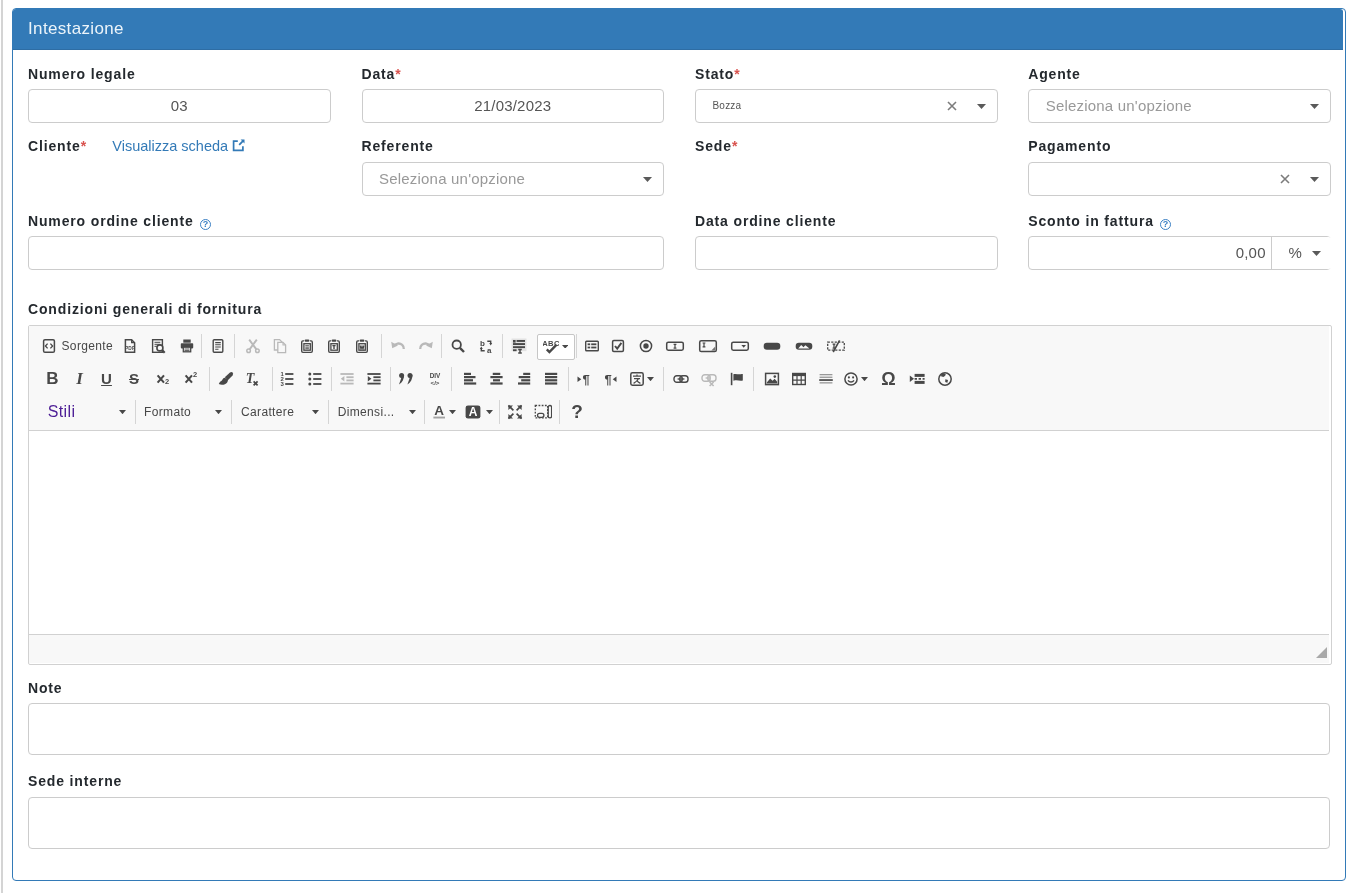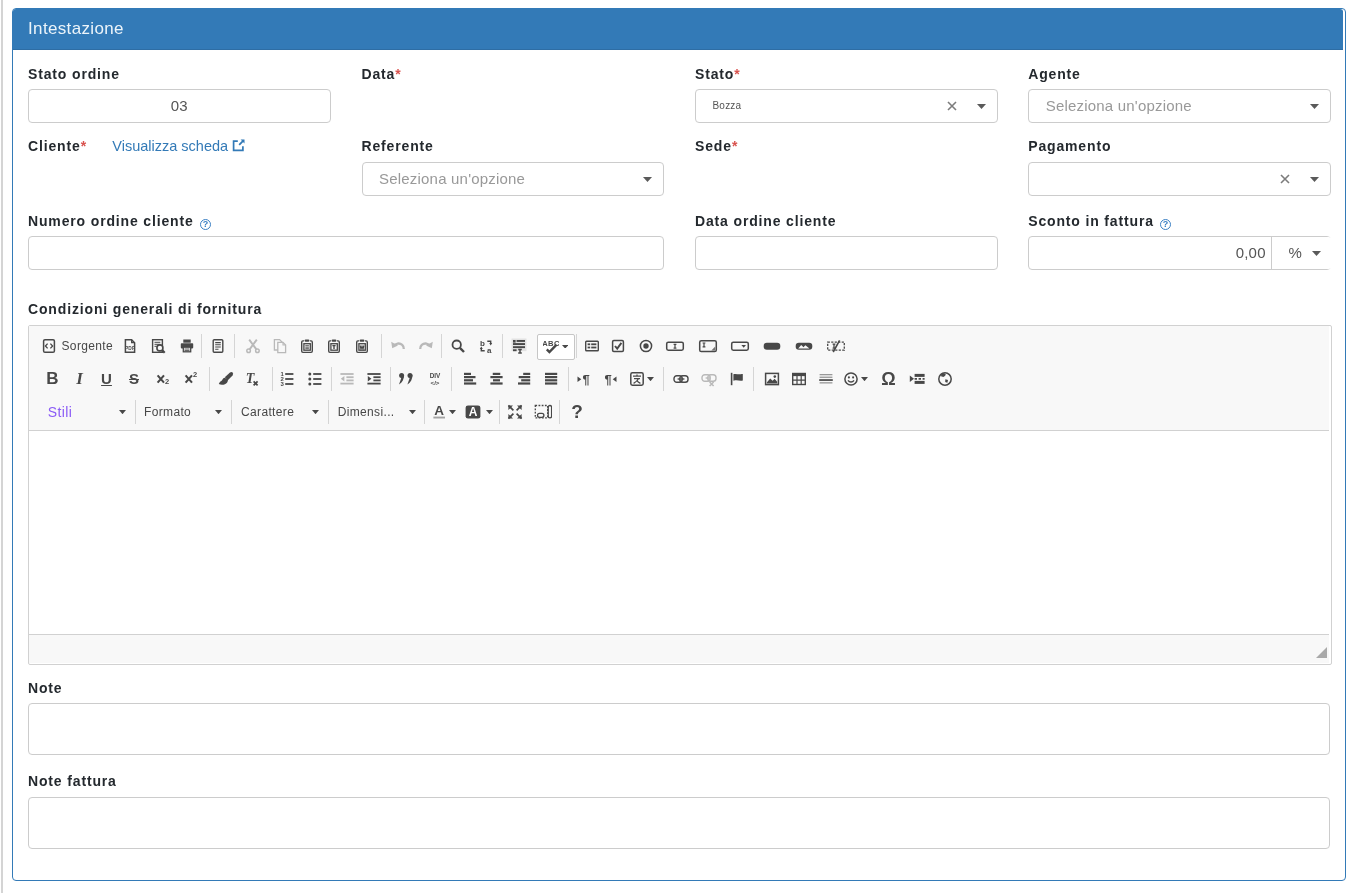--- a/index.html
+++ b/index.html
@@ -6,26 +6,29 @@
 .lbl{font-size:14px;font-weight:bold;color:#24292e;letter-spacing:0.85px;line-height:17px;white-space:nowrap}
 .inp{border:1px solid #ccc;border-radius:4px;background:#fff;box-sizing:border-box}
 .gl{width:28px;height:22px;display:flex;align-items:center;justify-content:center;color:#484848;line-height:22px}
 .ab svg{display:block}
 </style></head><body>
 <div style="position:relative;width:1356px;height:893px">
 <div class="ab" style="left:1px;top:0;width:1.5px;height:893px;background:#d4d4d4"></div>
 <div class="ab" style="left:12px;top:8px;width:1332px;height:871px;border:1px solid #337ab7;border-radius:4px;background:#fff"></div>
 <div class="ab" style="left:13px;top:9px;width:1330px;height:39.5px;background:#337ab7;border-radius:3px 3px 0 0;box-shadow:0 1px 0 #2e6da4"></div>
 <div class="ab" style="left:28px;top:19.5px;font-size:17px;letter-spacing:0.35px;color:#ecf4fa;line-height:18px">Intestazione</div>
-<div class="ab lbl" style="left:28px;top:65.5px">Stato ordine</div>
+<div class="ab lbl" style="left:28px;top:65.5px">Numero legale</div>
 <div class="ab lbl" style="left:361.5px;top:65.5px">Data<span style="color:#d9534f">*</span></div>
 <div class="ab lbl" style="left:695px;top:65.5px">Stato<span style="color:#d9534f">*</span></div>
 <div class="ab lbl" style="left:1028.2px;top:65.5px">Agente</div>
 <div class="ab inp" style="left:28px;top:89px;width:302.5px;height:34px">
       <div style="width:100%;height:100%;line-height:32px;text-align:center;color:#555;font-size:15px;letter-spacing:0.2px">03</div>
+    </div>
+<div class="ab inp" style="left:361.5px;top:89px;width:302.5px;height:34px">
+      <div style="width:100%;height:100%;line-height:32px;text-align:center;color:#555;font-size:15px;letter-spacing:0.2px">21/03/2023</div>
     </div>
 <div class="ab inp" style="left:695px;top:89px;width:302.5px;height:34px">
       <div style="position:absolute;left:16.5px;top:0;height:32px;line-height:32px;color:#555;font-size:10px;letter-spacing:0.2px;white-space:nowrap">Bozza</div>
       <svg style="position:absolute;right:40px;top:11.0px" width="10" height="10" viewBox="0 0 10 10">
         <path d="M1 1 L9 9 M9 1 L1 9" stroke="#7c7c7c" stroke-width="1.6"></path>
       </svg>
       <svg style="position:absolute;right:11px;top:13.5px" width="9" height="5" viewBox="0 0 9 5">
         <path d="M0 0 H9 L4.5 5 Z" fill="#5a5a5a"></path>
       </svg>
     </div>
@@ -478,21 +481,21 @@
         <rect x="5.6" y="9.9" width="10" height="3" fill="#484848"></rect>
       </svg>
     </div>
 <div class="ab" style="left:936.6px;top:371.0px;width:16px;height:16px">
       <svg width="16" height="16" viewBox="0 0 16 16">
         <circle cx="8" cy="8" r="6.2" fill="none" stroke="#484848" stroke-width="1.5"></circle>
         <path d="M4.4 2.8 C5.8 2.2 7.6 2.2 8.8 2.9 L8.2 4.7 L6.4 5.9 L4 5.3 Z" fill="#484848"></path>
         <path d="M8.4 8.2 L11 9 L10.4 11.8 L8.2 11 Z" fill="#484848"></path>
       </svg>
     </div>
-<div class="ab" style="left:47.8px;top:403.0px;height:18px;line-height:18px;font-size:14px;color:#8b5cf6;letter-spacing:0.35px;white-space:nowrap">Stili</div>
+<div class="ab" style="left:47.8px;top:403.0px;height:18px;line-height:18px;font-size:16px;color:#4c1d95;letter-spacing:0.35px;white-space:nowrap">Stili</div>
 <div class="ab" style="left:118.5px;top:409.9px;width:7.0px;height:4.2px">
       <svg width="7.0" height="4.2" viewBox="0 0 7.0 4.2">
         <path d="M0 0 H7.0 L3.5 4.2 Z" fill="#484848"></path>
       </svg>
     </div>
 <div class="ab" style="left:134.5px;top:400.0px;width:1px;height:24px;background:#d5d5d5"></div>
 <div class="ab" style="left:144.0px;top:403.0px;height:18px;line-height:18px;font-size:12px;color:#474747;letter-spacing:0.35px;white-space:nowrap">Formato</div>
 <div class="ab" style="left:215.2px;top:409.9px;width:7.0px;height:4.2px">
       <svg width="7.0" height="4.2" viewBox="0 0 7.0 4.2">
         <path d="M0 0 H7.0 L3.5 4.2 Z" fill="#484848"></path>
@@ -552,15 +555,15 @@
       <svg width="20" height="16" viewBox="0 0 20 16">
         <rect x="3.3" y="1.5" width="12.4" height="12.4" fill="none" stroke="#484848" stroke-width="1.3" stroke-dasharray="1.8 1.4"></rect>
         <rect x="5.5" y="9.3" width="6.4" height="4" rx="2" fill="#f8f8f8" stroke="#484848" stroke-width="1.3"></rect>
         <rect x="16.2" y="1.5" width="3.4" height="12.4" rx="1.7" fill="none" stroke="#484848" stroke-width="1.3"></rect>
       </svg>
     </div>
 <div class="ab" style="left:559.0px;top:400.0px;width:1px;height:24px;background:#d5d5d5"></div>
 <div class="ab gl" style="left:563.0px;top:401.0px;font-weight:bold;font-size:19px">?</div>
 <div class="ab lbl" style="left:28px;top:680px">Note</div>
 <div class="ab inp" style="left:28px;top:703px;width:1302px;height:52px"></div>
-<div class="ab lbl" style="left:28px;top:772.5px">Note fattura</div>
+<div class="ab lbl" style="left:28px;top:772.5px">Sede interne</div>
 <div class="ab inp" style="left:28px;top:797px;width:1302px;height:52px"></div>
 </div>
 
 </body></html>

